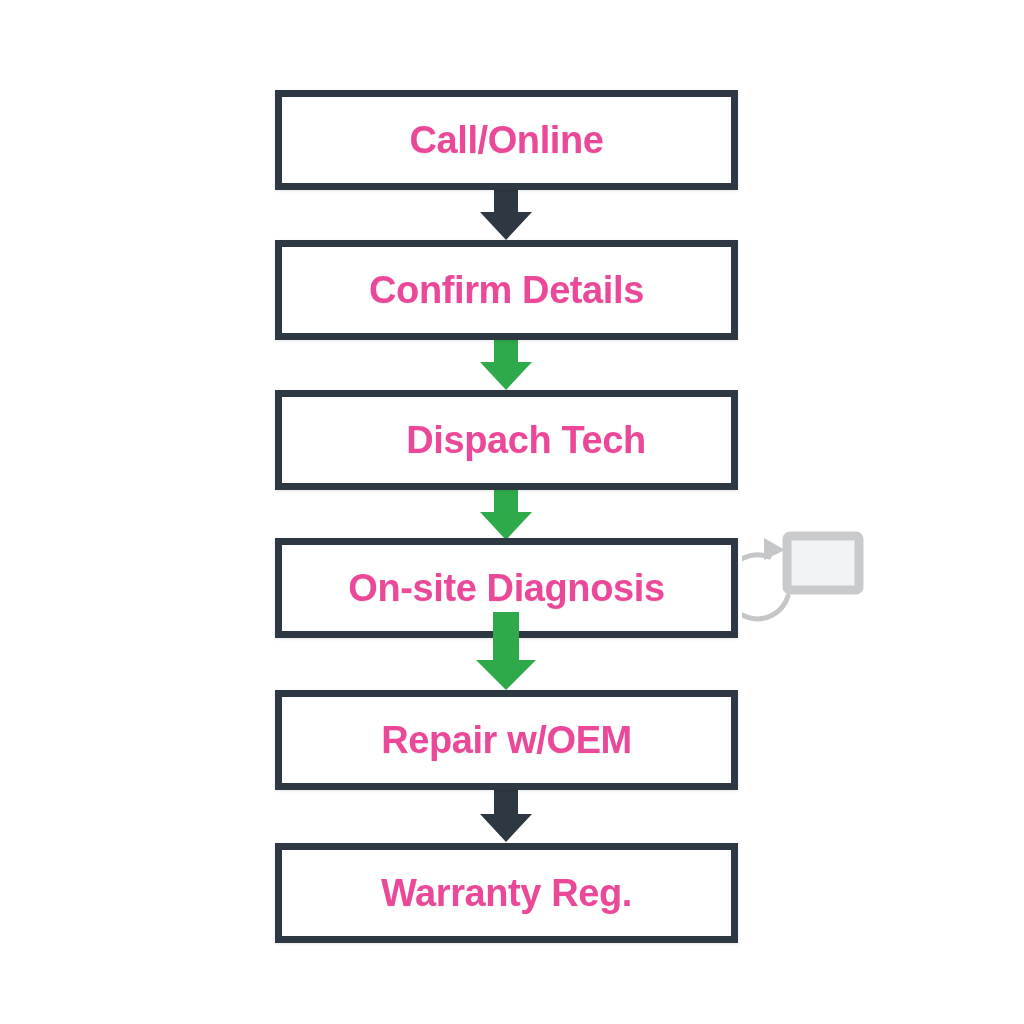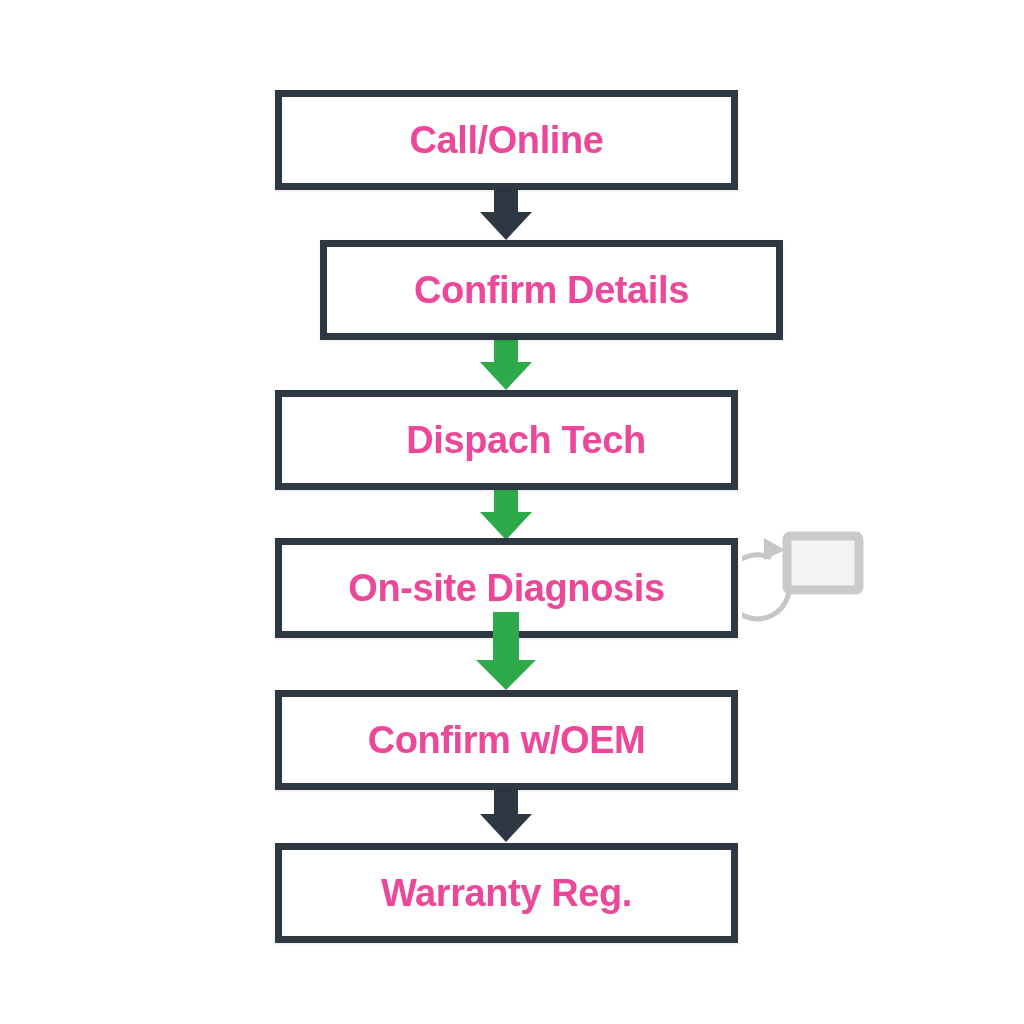--- a/index.html
+++ b/index.html
@@ -38,21 +38,21 @@
     color: #ec4899;
     font-size: 38px;
     font-weight: bold;
     letter-spacing: -0.4px;
     line-height: 1;
     white-space: nowrap;
     text-shadow: 0 1px 1px rgba(0,0,0,0.06);
   }
 
   .box-1 { top: 90px; }
-  .box-2 { top: 240px; margin-left: 45px; }
+  .box-2 { top: 240px; }
   .box-3 { top: 390px; padding-left: 39px; }
   .box-4 { top: 538px; text-align: right; }
   .box-5 { top: 690px; }
   .box-6 { top: 843px; }
 
   
   .arrow {
     position: absolute;
     left: 50%;
     transform: translateX(-50%);
@@ -126,21 +126,21 @@
     </svg>
   </div>
 
   <div class="arrow arrow-4">
     <svg width="66" height="80" viewBox="0 0 66 80" aria-hidden="true">
       <polygon points="20,0 46,0 46,48 63,48 33,78 3,48 20,48" fill="#2eaa4b"></polygon>
     </svg>
   </div>
 
   <div class="flow-box box-5">
-    <span class="box-label">Confirm w/OEM</span>
+    <span class="box-label">Repair w/OEM</span>
   </div>
 
   <div class="arrow arrow-5">
     <svg width="56" height="54" viewBox="0 0 56 54" aria-hidden="true">
       <polygon points="16,0 40,0 40,24 54,24 28,52 2,24 16,24" fill="#2d3842"></polygon>
     </svg>
   </div>
 
   <div class="flow-box box-6">
     <span class="box-label">Warranty Reg.</span>

